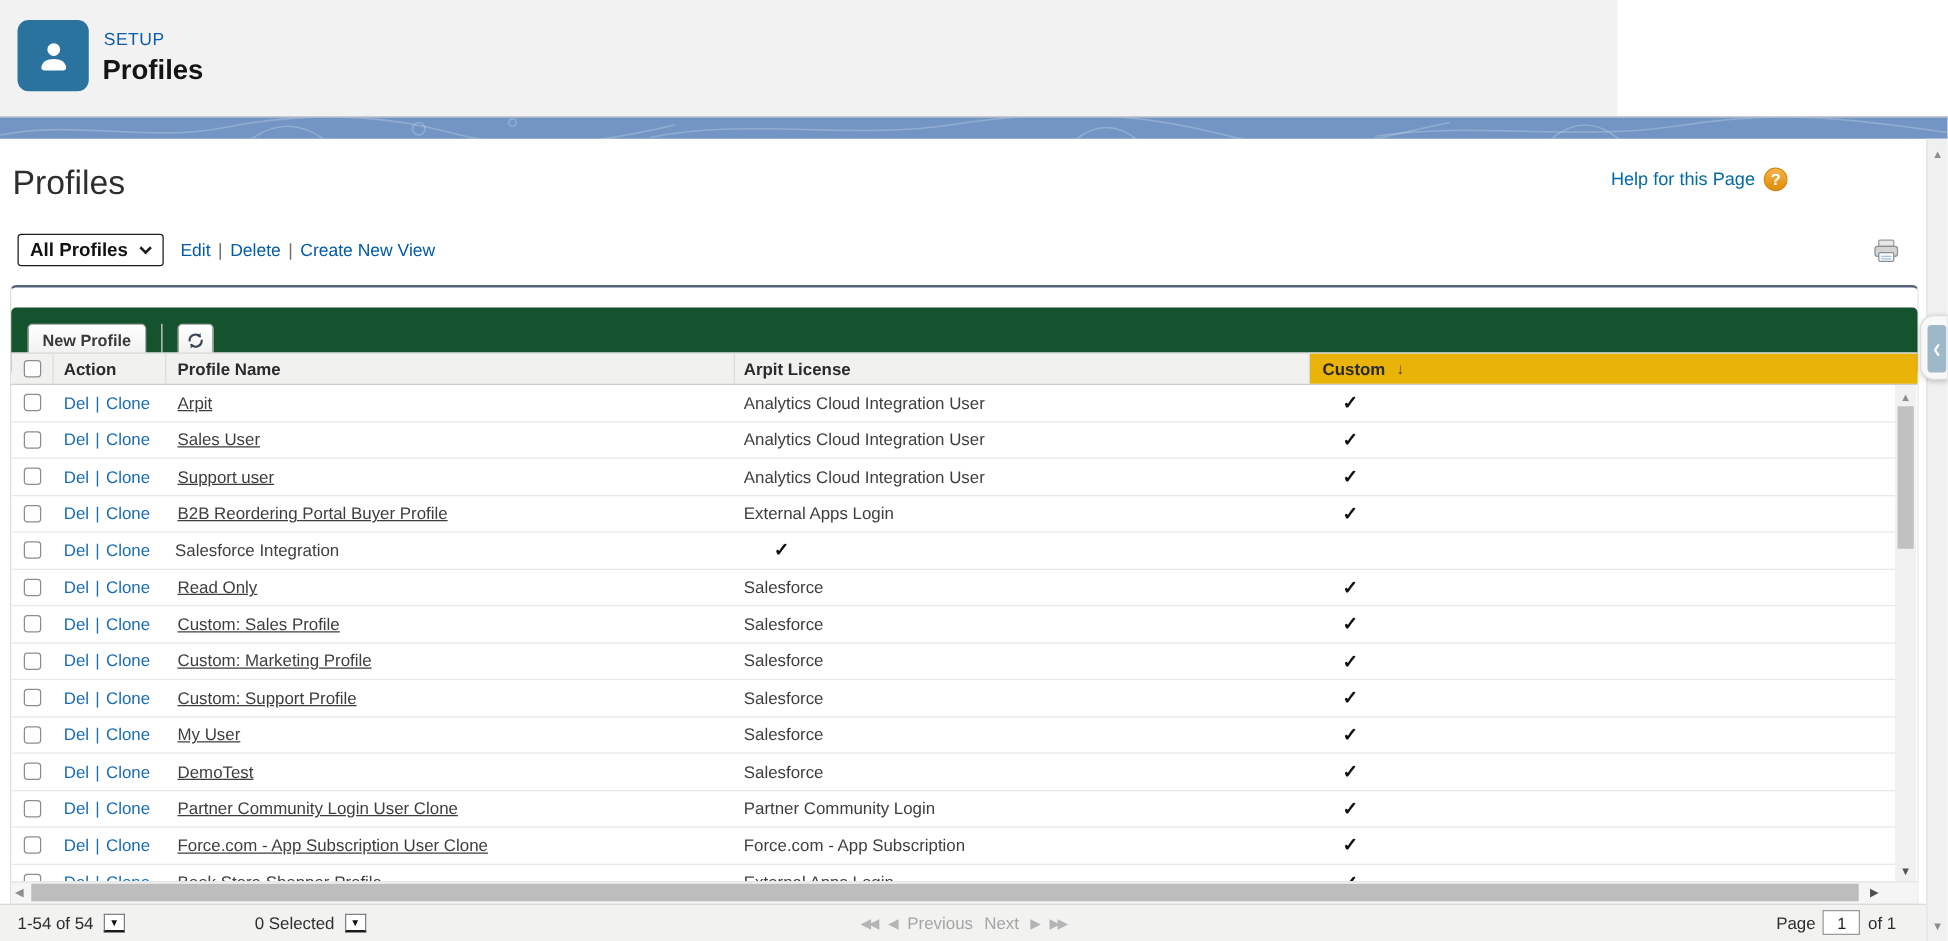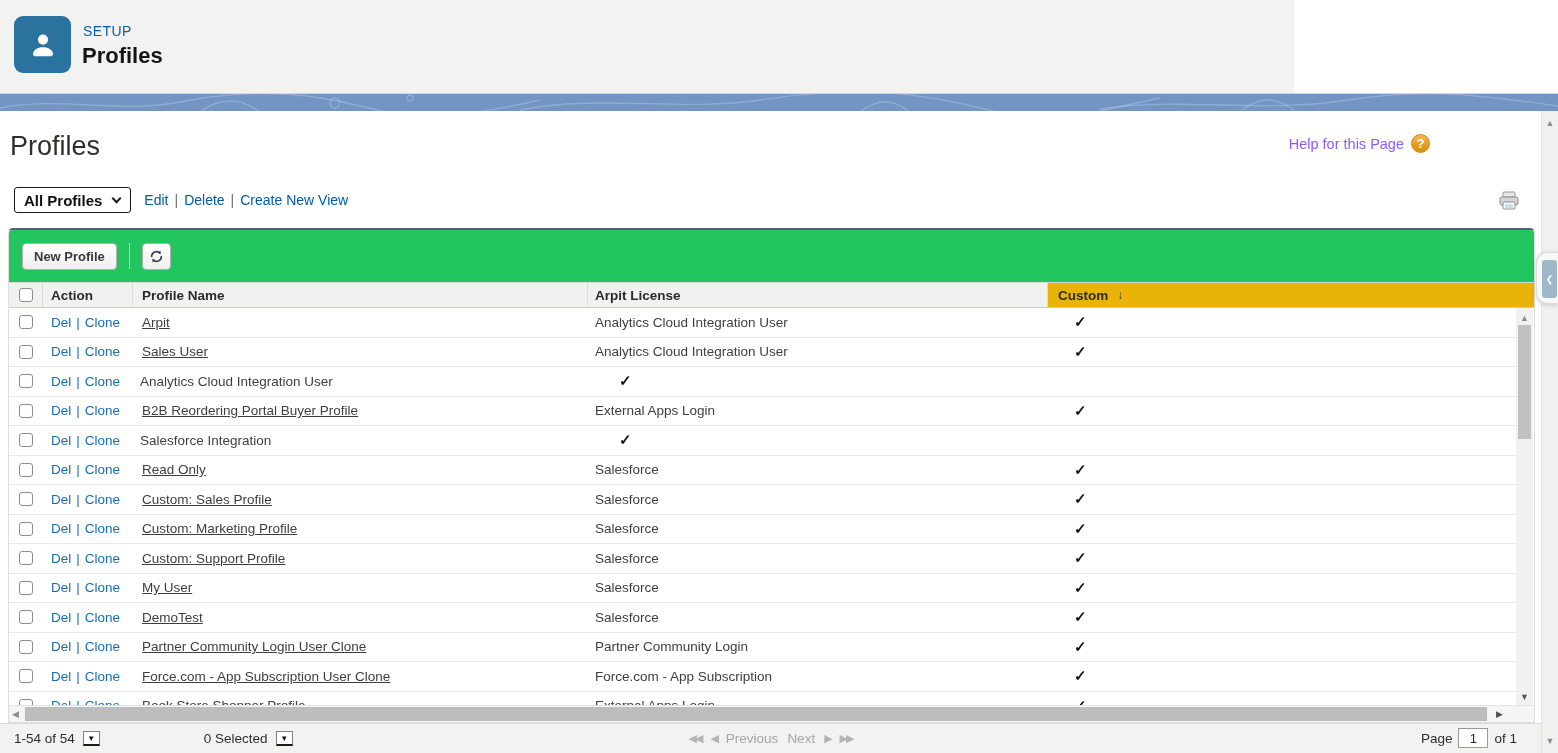--- a/index.html
+++ b/index.html
@@ -12,41 +12,41 @@
     background:#2a739e; border-radius:9px; display:flex; align-items:center; justify-content:center; }
   #setup-label { position:absolute; left:83px; top:23px; font-size:14px; color:#0b5cab; letter-spacing:.4px; }
   #app-title { position:absolute; left:82px; top:43px; font-size:22px; font-weight:bold; color:#141414; }
   #banner { position:absolute; left:0; top:93px; width:1558px; height:18px; background:#7295c4;
     border-top:1px solid #d8d6d4; overflow:hidden; }
   #banner svg { display:block; }
 
   
   #page-title { position:absolute; left:10px; top:131px; font-size:27px; font-weight:400; color:#2e2e2c; }
   #help-wrap { position:absolute; right:128px; top:134px; display:flex; align-items:center; gap:7px; }
-  #help-link { color:#8b5cf6; font-size:14.5px; text-decoration:none; cursor:pointer; }
+  #help-link { color:#0369a1; font-size:14.5px; text-decoration:none; cursor:pointer; }
   #help-icon { width:19px; height:19px; border-radius:50%;
     background:linear-gradient(180deg,#f7b44d 0%,#e1920f 85%); color:#fff; font-weight:bold;
     font-size:13px; display:flex; align-items:center; justify-content:center; border:1px solid #d4880e; }
 
   
   #view-bar { position:absolute; left:14px; top:187px; display:flex; align-items:center; font-size:14px; }
   #view-select { border:1px solid #1b1b1b; border-radius:3px; background:#fff; height:26px;
     display:inline-flex; align-items:center; gap:11px; padding:0 10px 0 9px; cursor:pointer; }
   #view-select .lbl { font-weight:bold; font-size:15px; color:#111; }
   .chev-down { width:7px; height:7px; border-right:2px solid #1b1b1b; border-bottom:2px solid #1b1b1b;
     transform:rotate(45deg); margin-top:-4px; }
   #view-links { margin-left:13px; display:flex; gap:6px; align-items:center; }
   .blue-link { color:#015ba7; text-decoration:none; cursor:pointer; }
   .pipe { color:#6b6b6b; }
   #print-icon { position:absolute; right:38px; top:191px; cursor:pointer; }
 
   
   #panel { position:absolute; left:8px; top:228px; width:1527px; height:495px; background:#fff;
     border:1px solid #e0dedd; border-top:2px solid #54617a; border-radius:5px 5px 0 0; }
-  #btn-bar { position:absolute; left:0; top:0; width:100%; height:52px; background:#22c55e;
+  #btn-bar { position:absolute; left:0; top:16px; width:100%; height:52px; background:#14532d;
     display:flex; align-items:center; padding-left:13px; border-radius:4px 4px 0 0; }
   .btn { height:27px; border:1px solid #b3b1af; border-radius:4px; cursor:pointer;
     background:linear-gradient(180deg,#ffffff 0%,#f0efee 100%);
     font-weight:bold; font-size:13px; color:#39393b; padding:0 11px;
     display:inline-flex; align-items:center; justify-content:center; }
   #btn-sep { width:1px; height:26px; background:#d9d7d5; margin:0 12px; }
   #refresh-btn { width:29px; padding:0; }
 
   
   #thead { position:absolute; left:0; top:52px; width:100%; height:26px; background:#f1f1f0;
@@ -231,20 +231,23 @@
 
   <div class="trow">
     <div class="tc col-cb">
       <div class="checkbox"></div>
     </div>
     <div class="tc col-action action-links">
       <span>Del</span>
       <span>|</span>
       <span>Clone</span>
     </div>
+    <div class="tc col-name">
+      <span class="name-link">Support user</span>
+    </div>
     <div class="tc col-lic">Analytics Cloud Integration User</div>
     <div class="tc col-custom">
       <span class="check">✓</span>
     </div>
   </div>
 
   <div class="trow">
     <div class="tc col-cb">
       <div class="checkbox"></div>
     </div>

